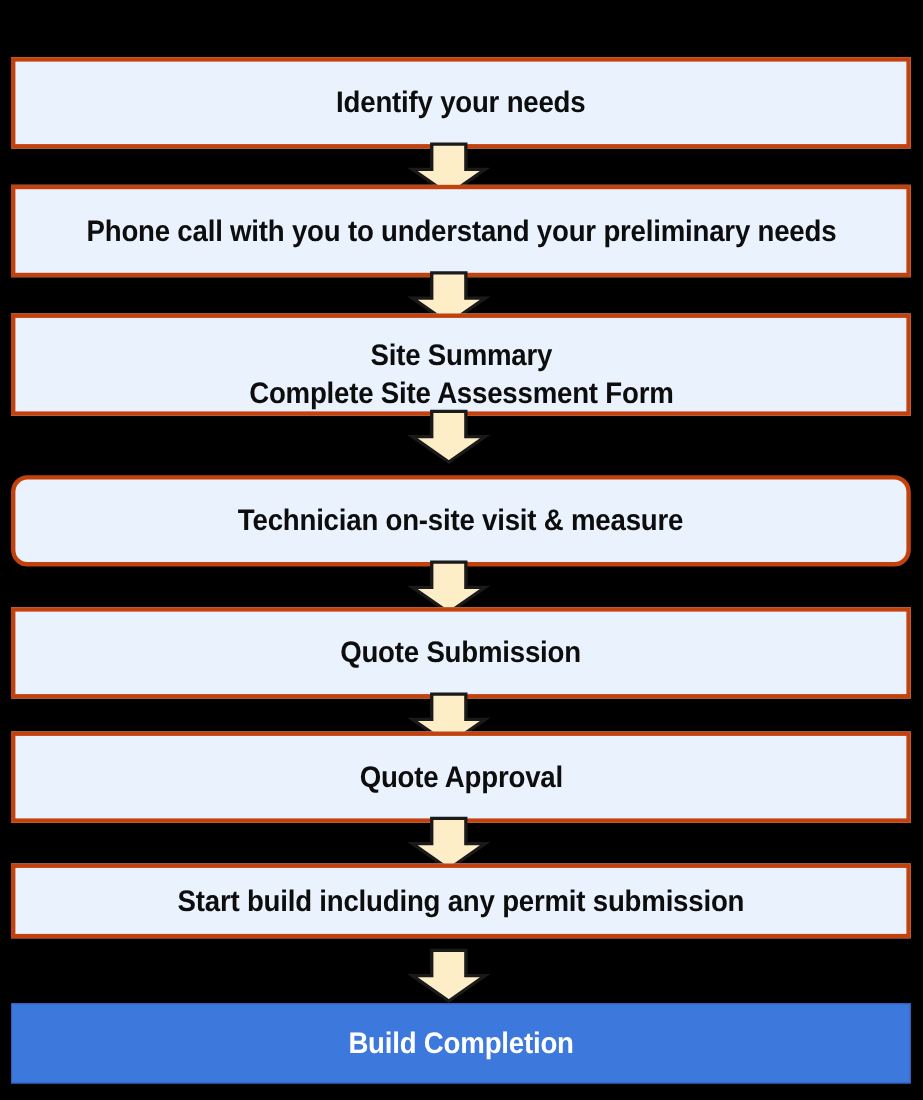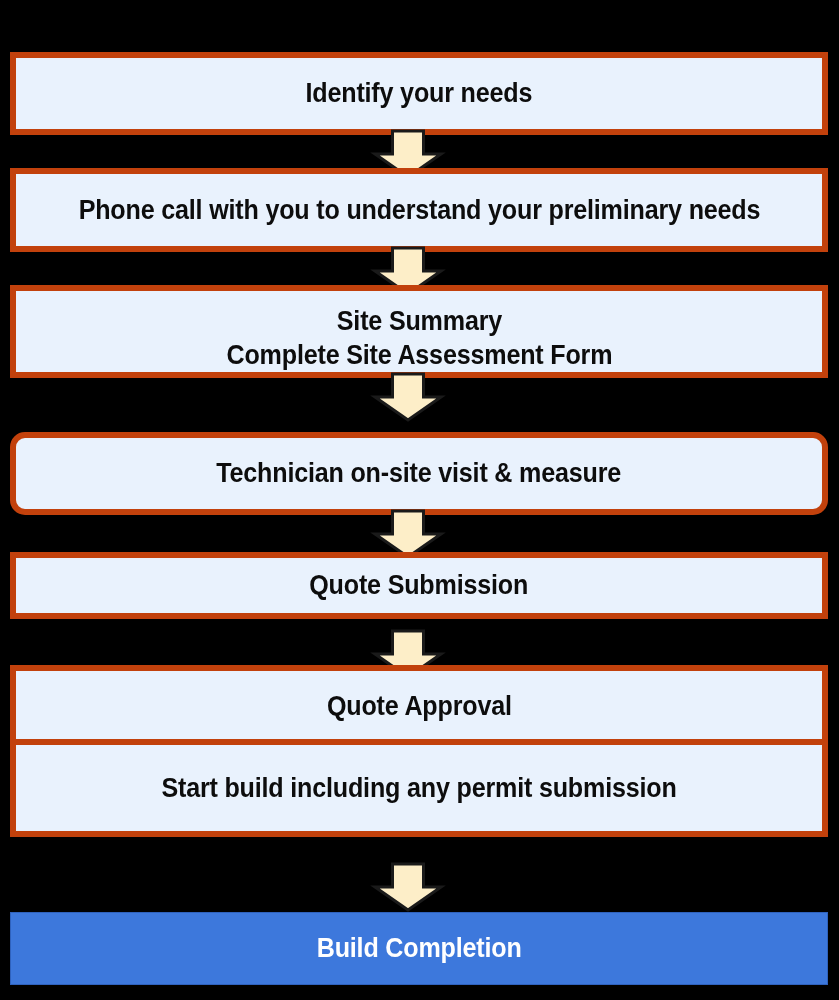--- a/index.html
+++ b/index.html
@@ -22,21 +22,21 @@
     background: #000000;
   }
 
   
   .step-box {
     position: absolute;
     left: 10px;
     width: 818px;
     box-sizing: border-box;
     background: #e9f2fd;
-    border: 6px solid #c2410c;
+    border: 4px solid #c2410c;
     display: flex;
     align-items: center;
     justify-content: center;
     text-align: center;
   }
   .step-box.final {
     background: #3d78dc;
     border: 1px solid #2f62bd;
   }
 
@@ -115,21 +115,21 @@
     <span class="step-label">Technician on-site visit &amp; measure</span>
   </div>
 
   <div class="arrow" style="top:511px; height:48px;">
     <svg viewBox="0 0 74 48" preserveAspectRatio="none" aria-hidden="true">
       <polygon class="arrow-shadow" points="21.5,3 52.5,3 52.5,23 70,23 37,46 4,23 21.5,23" transform="translate(2.5,2.5)"></polygon>
       <polygon points="21.5,0 52.5,0 52.5,23 70,23 37,46 4,23 21.5,23" fill="#fdeec8" stroke="#1a1a1a" stroke-width="3" stroke-linejoin="miter"></polygon>
     </svg>
   </div>
 
-  <div class="step-box" style="top:552px; height:67px;">
+  <div class="step-box" style="top:552px; height:83px;">
     <span class="step-label">Quote Submission</span>
   </div>
 
   <div class="arrow" style="top:631px; height:48px;">
     <svg viewBox="0 0 74 48" preserveAspectRatio="none" aria-hidden="true">
       <polygon class="arrow-shadow" points="21.5,3 52.5,3 52.5,23 70,23 37,46 4,23 21.5,23" transform="translate(2.5,2.5)"></polygon>
       <polygon points="21.5,0 52.5,0 52.5,23 70,23 37,46 4,23 21.5,23" fill="#fdeec8" stroke="#1a1a1a" stroke-width="3" stroke-linejoin="miter"></polygon>
     </svg>
   </div>
 
@@ -137,21 +137,21 @@
     <span class="step-label">Quote Approval</span>
   </div>
 
   <div class="arrow" style="top:744px; height:48px;">
     <svg viewBox="0 0 74 48" preserveAspectRatio="none" aria-hidden="true">
       <polygon class="arrow-shadow" points="21.5,3 52.5,3 52.5,23 70,23 37,46 4,23 21.5,23" transform="translate(2.5,2.5)"></polygon>
       <polygon points="21.5,0 52.5,0 52.5,23 70,23 37,46 4,23 21.5,23" fill="#fdeec8" stroke="#1a1a1a" stroke-width="3" stroke-linejoin="miter"></polygon>
     </svg>
   </div>
 
-  <div class="step-box" style="top:739px; height:98px;text-align:right;">
+  <div class="step-box" style="top:785px; height:68px;text-align:right;">
     <span class="step-label">Start build including any permit submission</span>
   </div>
 
   <div class="arrow" style="top:864px; height:48px;">
     <svg viewBox="0 0 74 48" preserveAspectRatio="none" aria-hidden="true">
       <polygon class="arrow-shadow" points="21.5,3 52.5,3 52.5,23 70,23 37,46 4,23 21.5,23" transform="translate(2.5,2.5)"></polygon>
       <polygon points="21.5,0 52.5,0 52.5,23 70,23 37,46 4,23 21.5,23" fill="#fdeec8" stroke="#1a1a1a" stroke-width="3" stroke-linejoin="miter"></polygon>
     </svg>
   </div>
 

